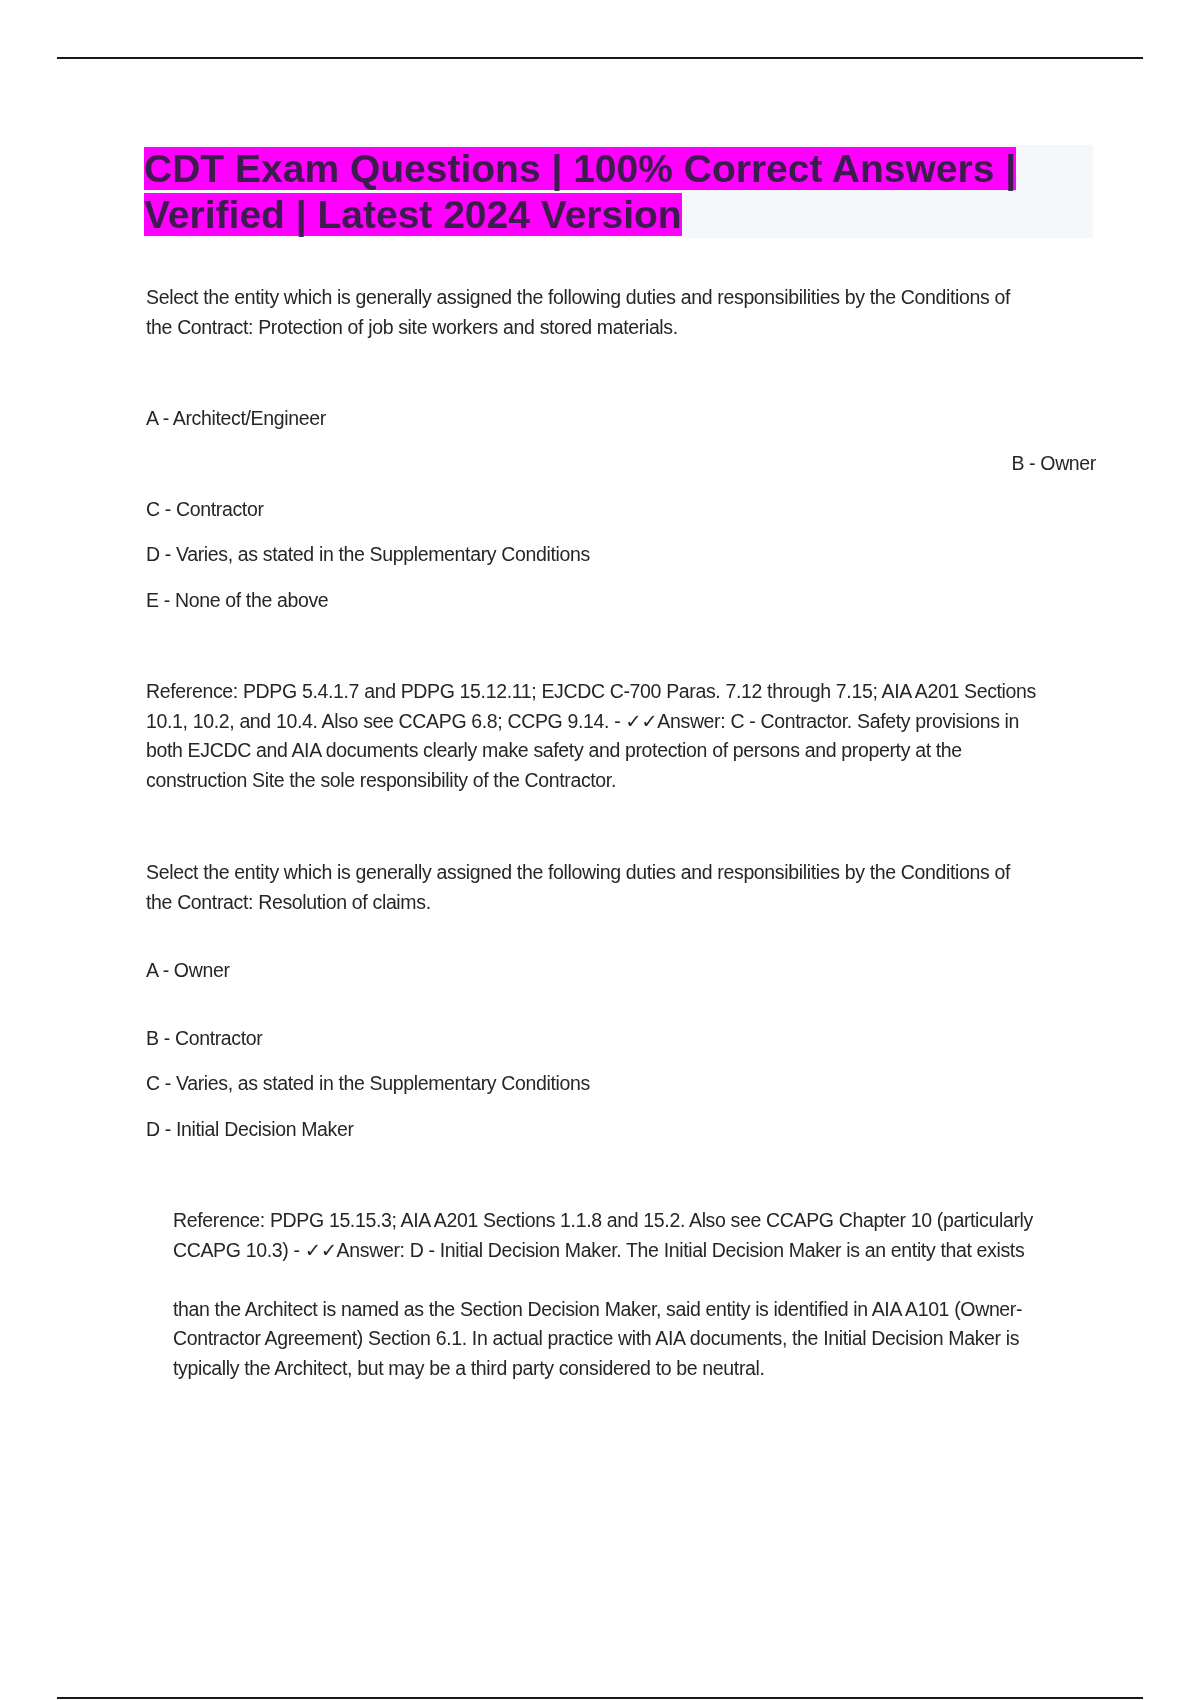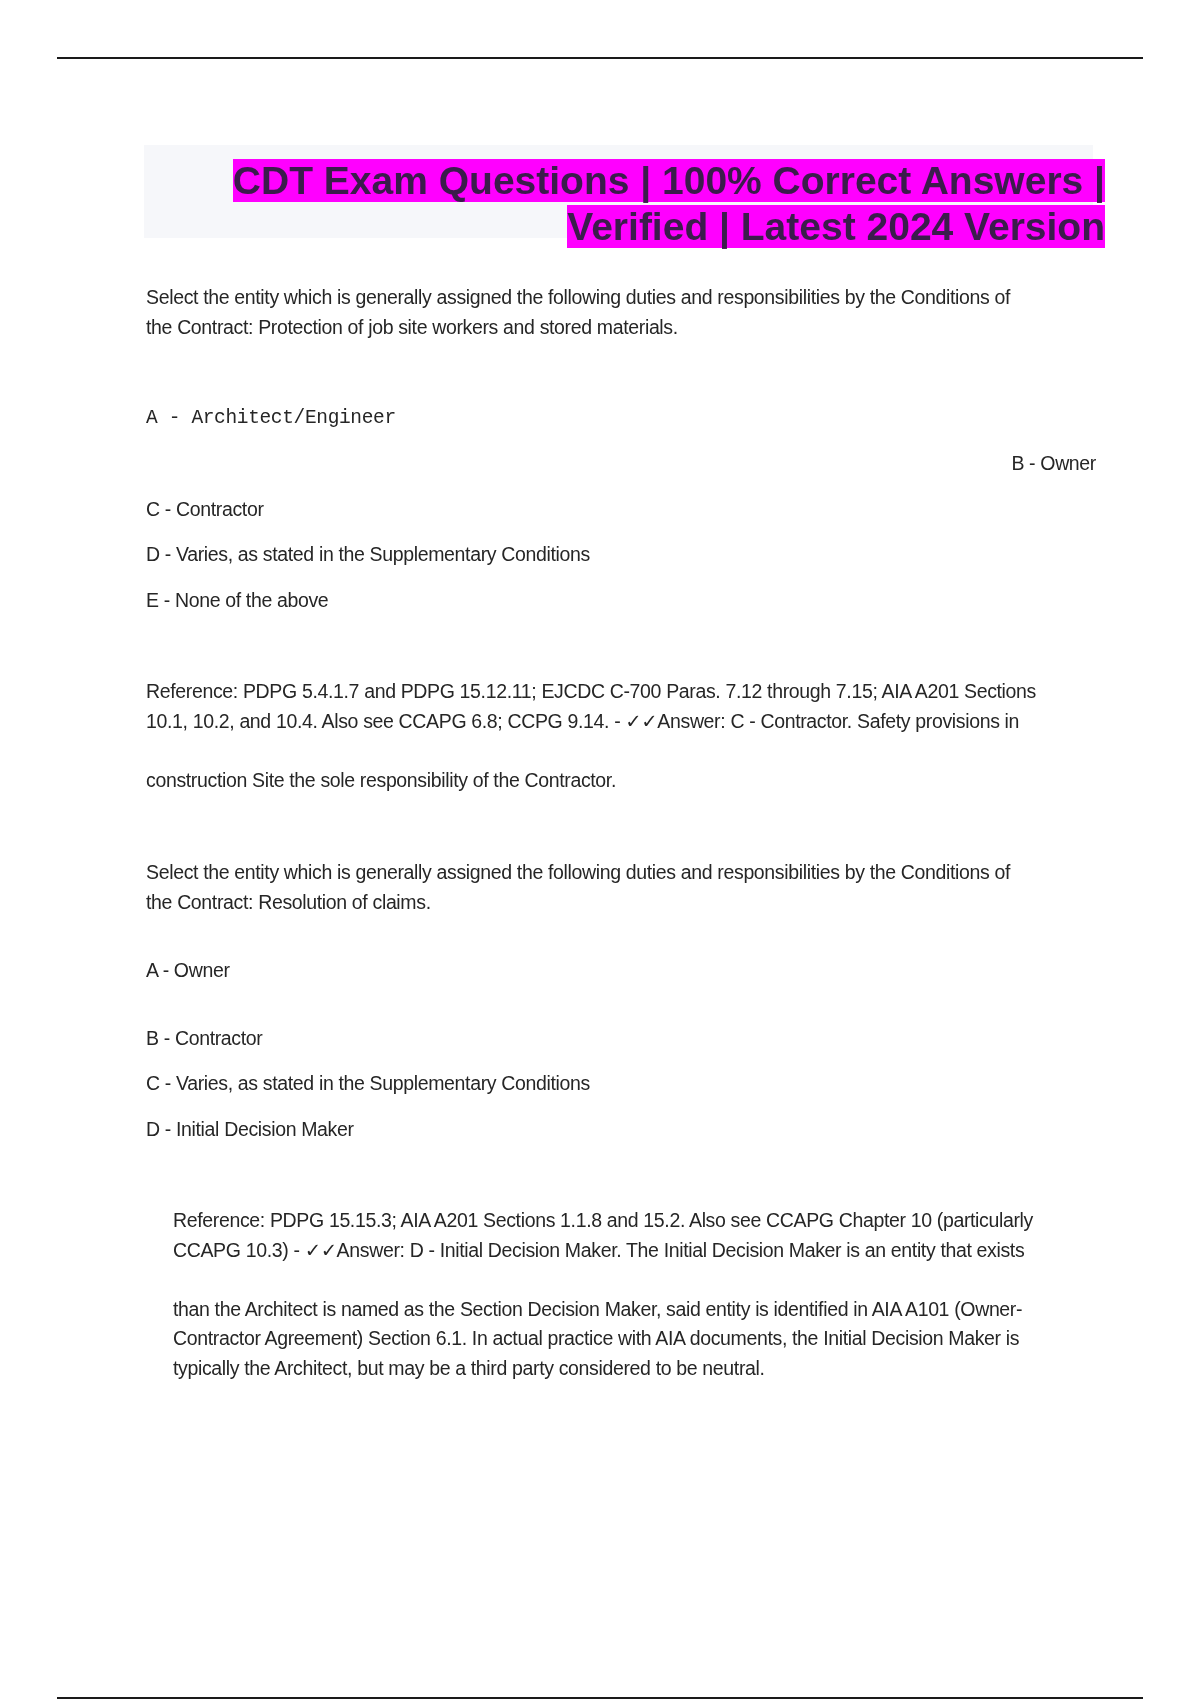--- a/index.html
+++ b/index.html
@@ -1,23 +1,23 @@
 <!DOCTYPE html>
 <html><head>
 <meta charset="utf-8">
 <style>
   html, body { margin:0; padding:0; background:#ffffff; }
   body { width:1200px; height:1700px; position:relative; overflow:hidden; }
   .rule { position:absolute; left:57px; width:1086px; height:2px; background:#1a1a1a; }
   .rule.top { top:57px; }
   .rule.bottom { top:1697px; }
   .title-box { position:absolute; left:144px; top:145px; width:949px; height:93px; background:#f6f7fa; }
-  .title { position:absolute; left:144px; top:146px; width:949px; text-align:right;
+  .title { position:absolute; left:144px; top:146px; width:949px; text-align:left;
            font-family:"Liberation Sans", sans-serif; font-weight:bold; font-size:39px; line-height:46px;
-           color:#3b1c4c; margin:12px; }
+           color:#3b1c4c; margin:0; }
   .title span { background:#ff00ff; }
   .txt { position:absolute; left:146px; width:950px; margin:0;
          font-family:"Liberation Sans", sans-serif; font-size:19.5px; color:#262626; letter-spacing:-0.35px; }
   .para { line-height:29.6px; }
   .opt { line-height:24px; }
 </style>
 </head>
 <body>
 
 <div class="rule top"></div>
@@ -26,29 +26,29 @@
 <h1 class="title">
   <span>CDT Exam Questions | 100% Correct Answers |</span><br>
   <span>Verified | Latest 2024 Version</span>
 </h1>
 
 <div>
   <p class="txt para" style="top:283px;">
     <span>Select the entity which is generally assigned the following duties and responsibilities by the Conditions of</span><br>
     <span>the Contract: Protection of job site workers and stored materials.</span>
   </p>
-  <p class="txt opt" style="top:406px;font-family:Liberation Mono, monospace;">A - Architect/Engineer</p>
+  <p class="txt opt" style="top:406px;">A - Architect/Engineer</p>
   <p class="txt opt" style="top:451px;text-align:right;">B - Owner</p>
   <p class="txt opt" style="top:497px;">C - Contractor</p>
   <p class="txt opt" style="top:542px;">D - Varies, as stated in the Supplementary Conditions</p>
   <p class="txt opt" style="top:588px;">E - None of the above</p>
   <p class="txt para" style="top:677px;">
     <span>Reference: PDPG 5.4.1.7 and PDPG 15.12.11; EJCDC C-700 Paras. 7.12 through 7.15; AIA A201 Sections</span><br>
     <span>10.1, 10.2, and 10.4. Also see CCAPG 6.8; CCPG 9.14. - ✓✓Answer: C - Contractor. Safety provisions in</span><br>
-    <br>
+    <span>both EJCDC and AIA documents clearly make safety and protection of persons and property at the</span><br>
     <span>construction Site the sole responsibility of the Contractor.</span>
   </p>
 </div>
 
 <div>
   <p class="txt para" style="top:858px;">
     <span>Select the entity which is generally assigned the following duties and responsibilities by the Conditions of</span><br>
     <span>the Contract: Resolution of claims.</span>
   </p>
   <p class="txt opt" style="top:958px;">A - Owner</p>

